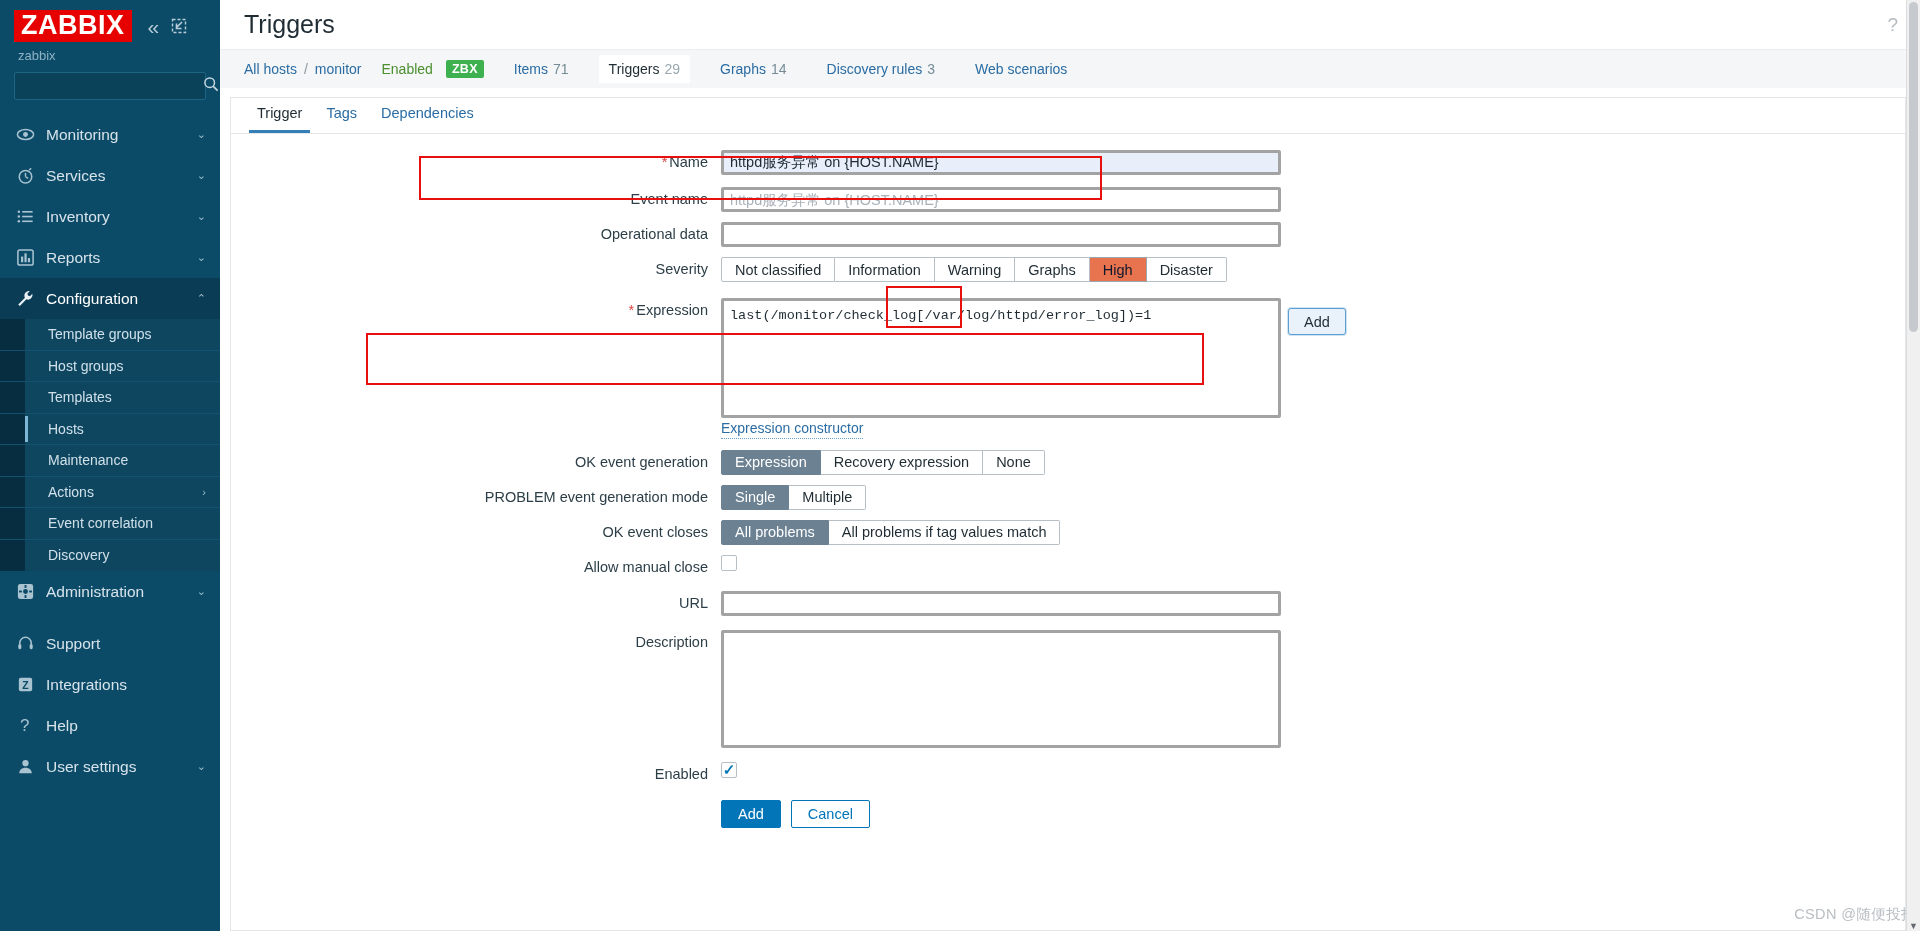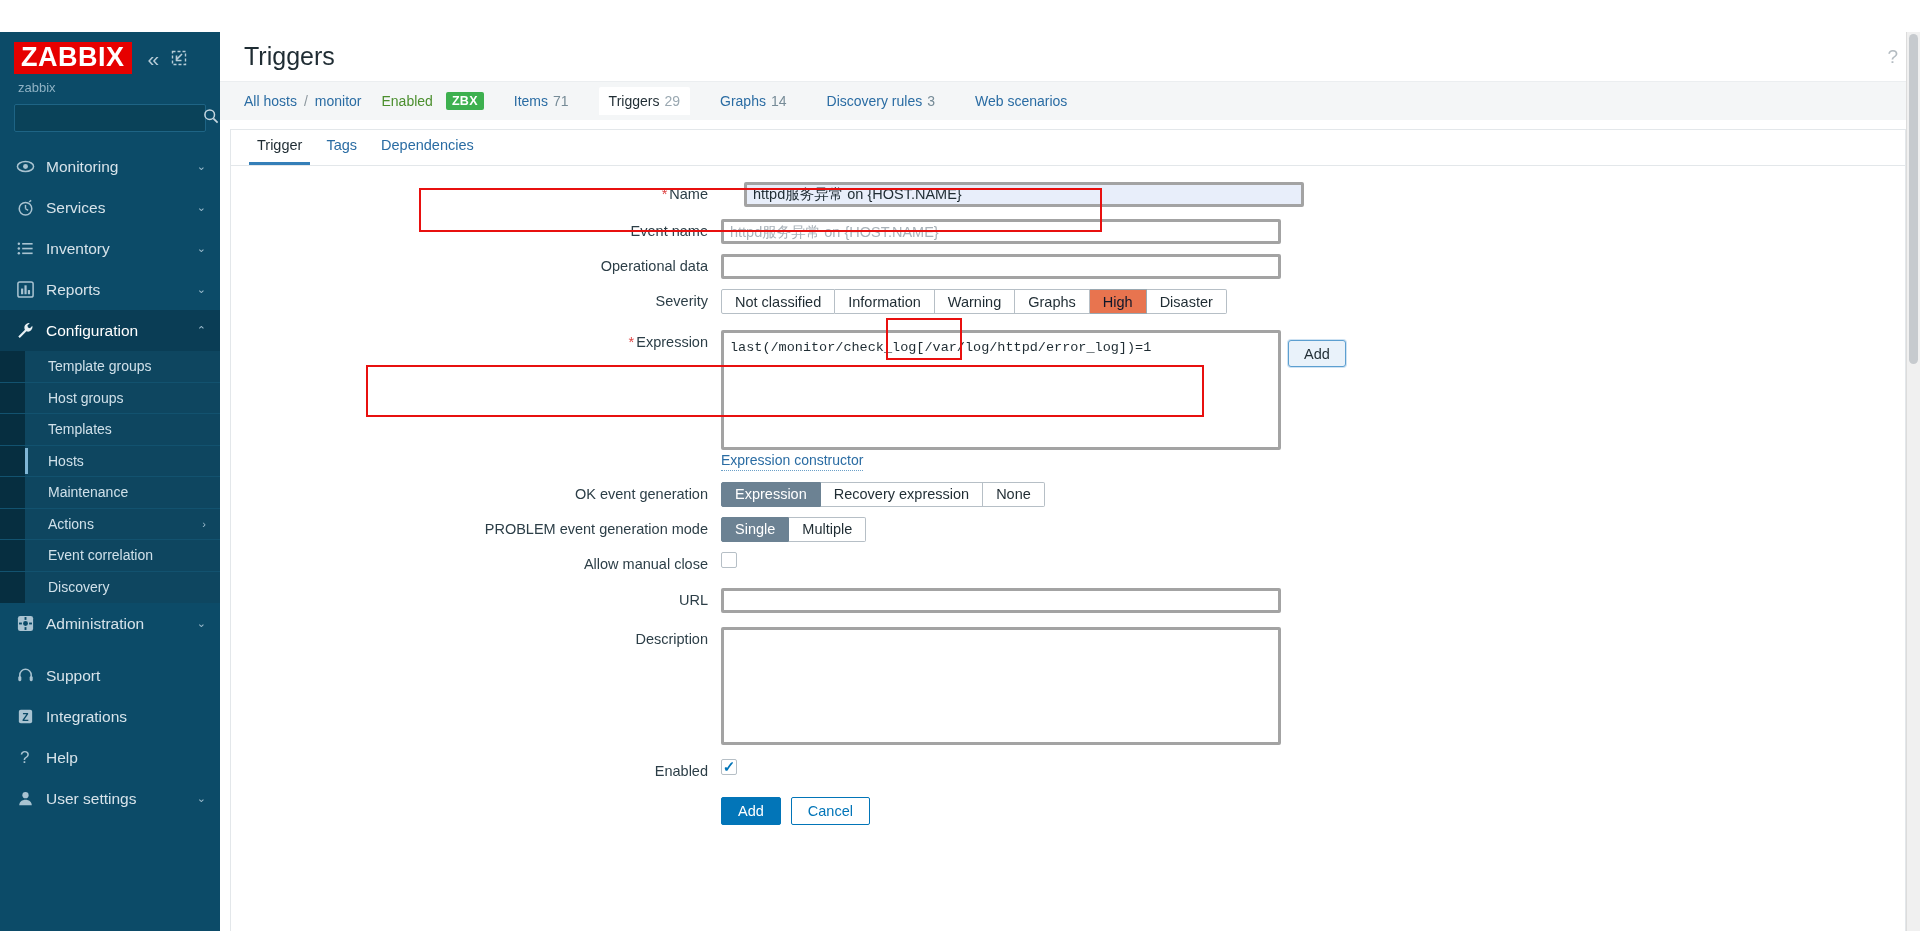--- a/index.html
+++ b/index.html
@@ -3,21 +3,21 @@
 <meta charset="utf-8">
 <style>
   * { box-sizing: border-box; }
   html, body {
     margin: 0; padding: 0;
     width: 1920px; height: 931px;
     overflow: hidden;
     font-family: "Liberation Sans", sans-serif;
     background: #fff;
   }
-  #app { display: flex; width: 1920px; height: 774px; position: relative; margin-top: 32px; }
+  #app { display: flex; width: 1920px; height: 774px; position: relative; }
 
   
   .sidebar {
     width: 220px; min-width: 220px; height: 931px;
     background: #0c4b68; color: #dfe8ed;
     display: flex; flex-direction: column;
     overflow: hidden;
   }
   .sb-logo-row {
     display: flex; align-items: center; padding: 10px 14px 4px 14px; height: 46px;
@@ -408,21 +408,21 @@
     <div class="content-card">
 
       <div class="form-tabs">
         <div class="ftab active">Trigger</div>
         <div class="ftab">Tags</div>
         <div class="ftab">Dependencies</div>
       </div>
 
       <div class="form-body">
 
-        <div class="row" style="margin-bottom:12px;gap:23px;">
+        <div class="row" style="margin-bottom:12px;">
           <div class="lbl">
             <span class="req">*</span><span>Name</span>
           </div>
           <div class="fld">
             <input class="txt filled" style="width: 560px;" type="text" value="httpd服务异常 on {HOST.NAME}">
           </div>
         </div>
 
         <div class="row">
           <div class="lbl">Event name</div>
@@ -477,20 +477,27 @@
         </div>
 
         <div class="row">
           <div class="lbl">PROBLEM event generation mode</div>
           <div class="fld seg">
             <div class="sgbtn sel-gray">Single</div>
             <div class="sgbtn">Multiple</div>
           </div>
         </div>
 
+        <div class="row">
+          <div class="lbl">OK event closes</div>
+          <div class="fld seg">
+            <div class="sgbtn sel-gray">All problems</div>
+            <div class="sgbtn">All problems if tag values match</div>
+          </div>
+        </div>
 
         <div class="row" style="margin-bottom:16px;">
           <div class="lbl">Allow manual close</div>
           <div class="fld">
             <span class="chk"></span>
           </div>
         </div>
 
         <div class="row" style="margin-bottom:14px;">
           <div class="lbl">URL</div>

